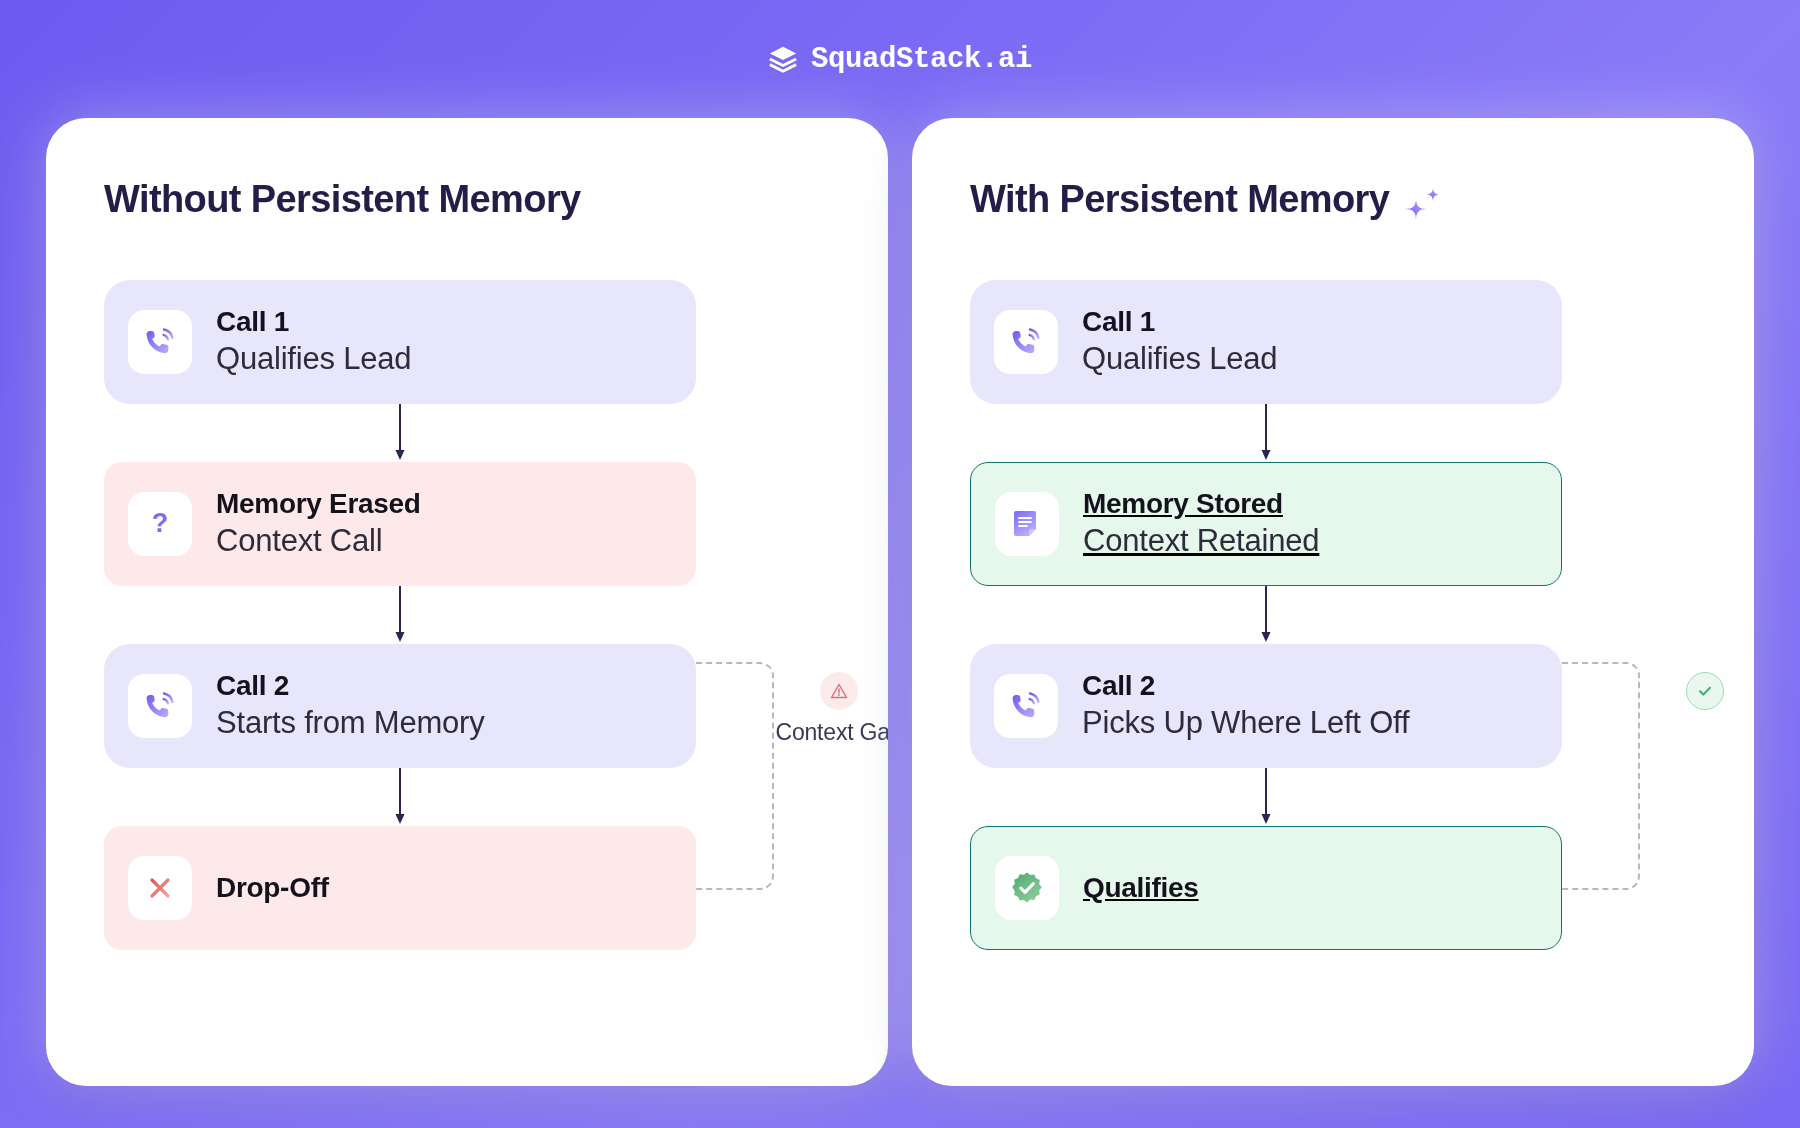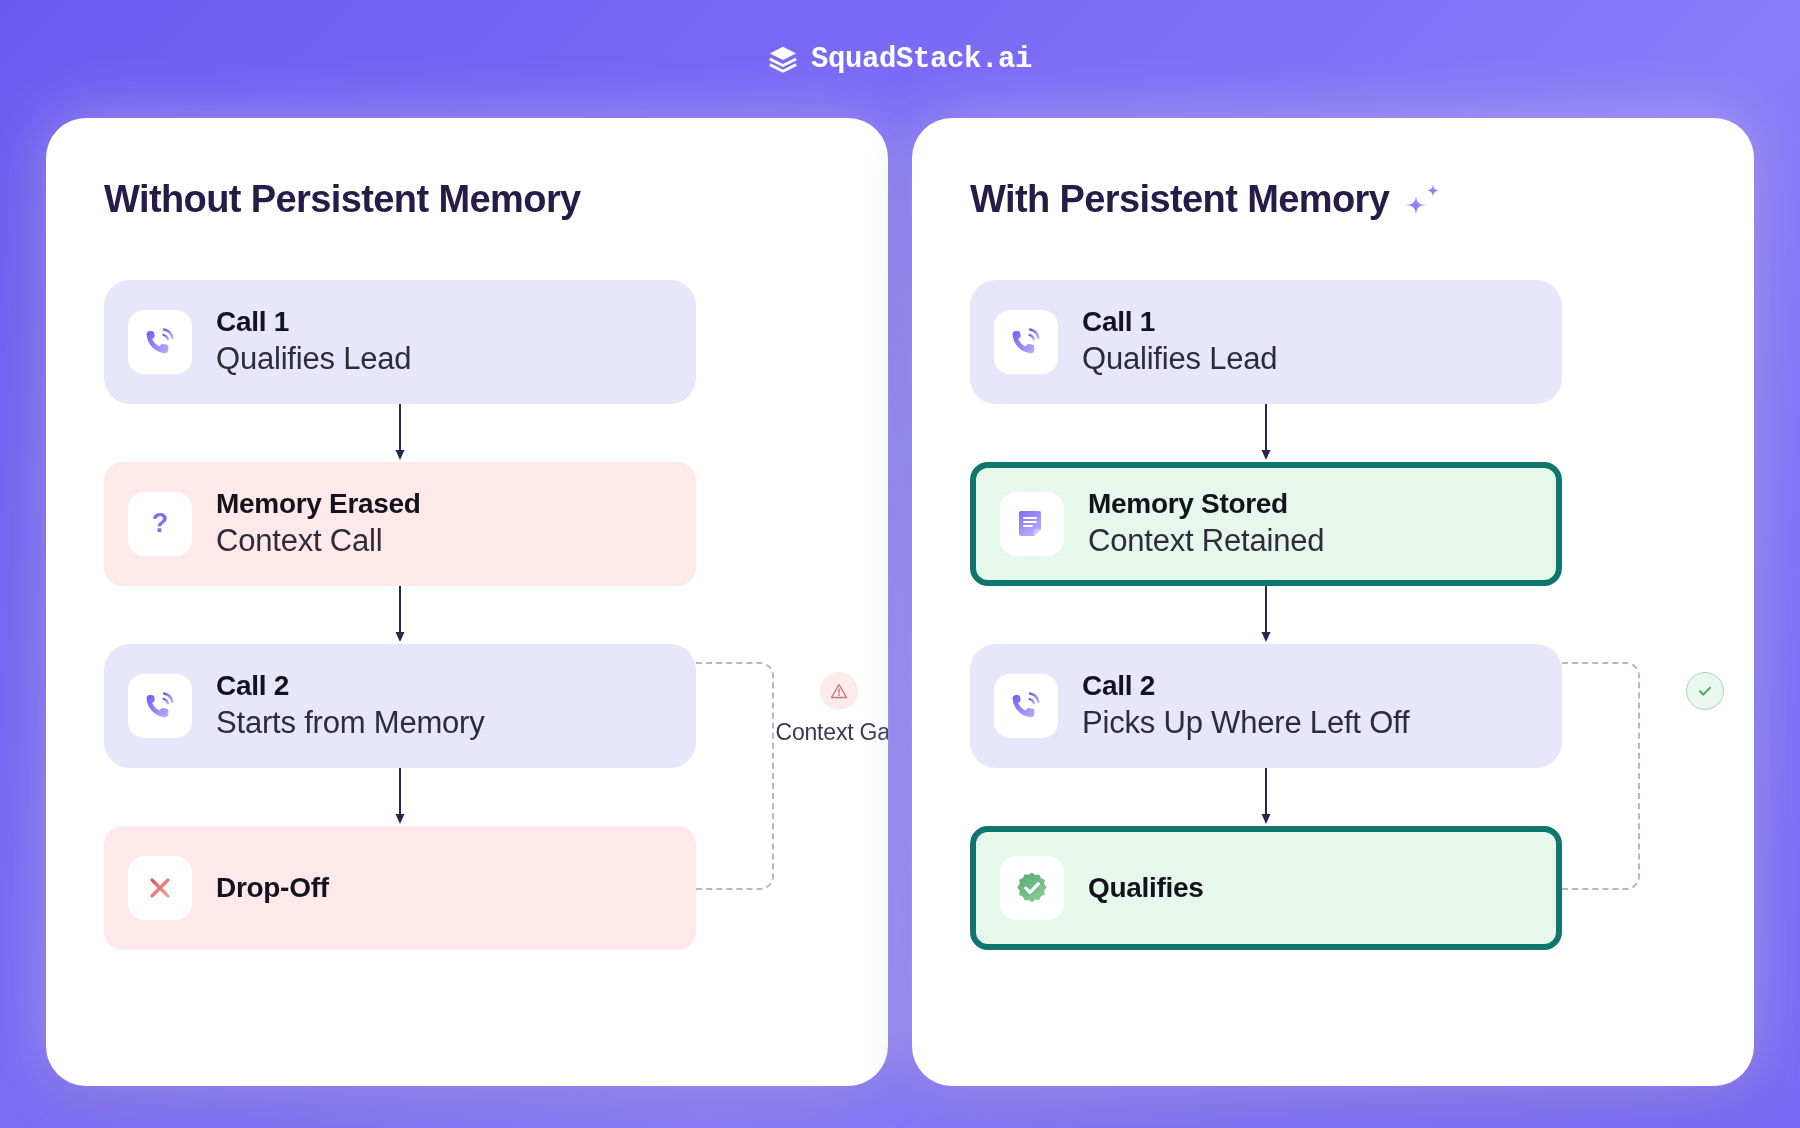--- a/index.html
+++ b/index.html
@@ -57,21 +57,21 @@
     position: relative;
     overflow: hidden;
   }
   .panel-title {
     font-size: 38px;
     font-weight: bold;
     color: #251d47;
     letter-spacing: -0.6px;
     line-height: 1.15;
     display: flex;
-    align-items: flex-start;
+    align-items: flex-end;
     gap: 12px;
     margin-bottom: 58px;
   }
   .sparkle-icon { width: 44px; height: 40px; flex: none; display: block; }
 
   
   .flow {
     position: relative;
     width: 592px;
   }
@@ -79,21 +79,21 @@
   .step {
     border-radius: 18px;
     height: 124px;
     display: flex;
     align-items: center;
     padding-left: 24px;
     gap: 24px;
   }
   .step.purple { background: #e8e6fb; border-radius: 26px; }
   .step.pink   { background: #fde9e9; }
-  .step.green  { background: #e6f7ec; border: 6px solid #0f766e; }
+  .step.green  { background: #e6f7ec; border: 1px solid #0f766e; text-decoration: underline; }
 
   .tile {
     width: 64px; height: 64px;
     background: #ffffff;
     border-radius: 16px;
     flex: none;
     display: flex;
     align-items: center;
     justify-content: center;
   }

